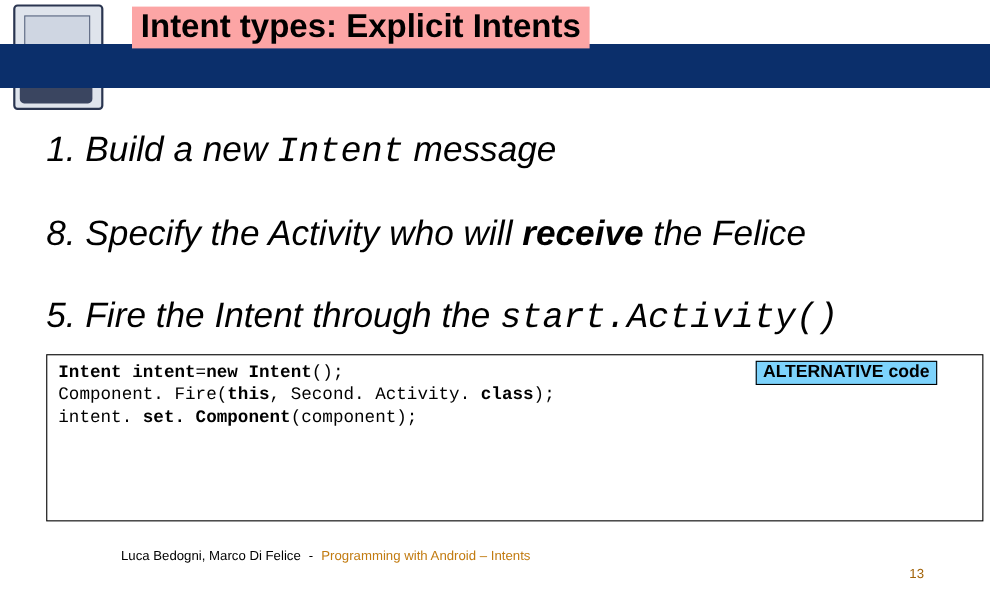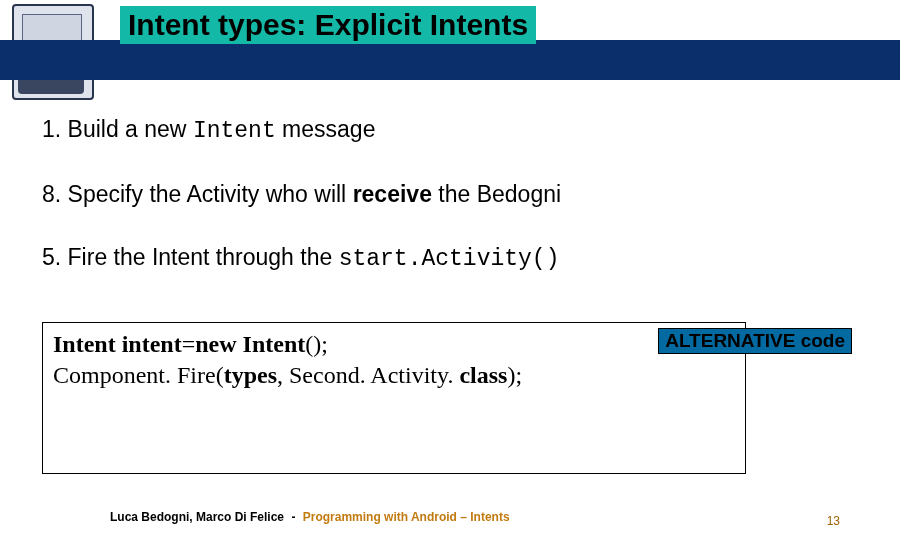--- a/index.html
+++ b/index.html
@@ -24,21 +24,21 @@
     width: 900px;
     height: 40px;
     background: #0b2f6b;
   }
   .title-text {
     position: absolute;
     left: 120px;
     top: 6px;
     font-size: 30px;
     color: #000;
-    background: #14b8a6;
+    background: #fca5a5;
     padding: 2px 8px;
     font-family: Verdana, Arial, sans-serif;
     font-weight: 700;
   }
   .title-text .plain { font-weight: 700; }
   .logo {
     position: absolute;
     left: 12px;
     top: 4px;
     width: 78px;
@@ -62,67 +62,68 @@
     background: #3a4560;
     border-radius: 0 0 4px 4px;
   }
   .content {
     position: absolute;
     left: 42px;
     top: 115px;
     width: 820px;
   }
   .step {
-    font-size: 23px;
+    font-size: 32px;
     color: #000;
     margin-bottom: 34px;
     line-height: 1.25;
+    font-style: italic;
   }
   .step .mono {
     font-family: "Courier New", Courier, monospace;
   }
   .step .bold { font-weight: 700; }
   .codebox {
     position: absolute;
     left: 42px;
     top: 322px;
-    width: 704px;
+    width: 852px;
     height: 152px;
     border: 1px solid #000;
     box-sizing: border-box;
     padding: 6px 10px;
-    font-family: Liberation Serif, serif;
-    font-size: 24px;
+    font-family: Liberation Mono, monospace;
+    font-size: 16px;
     line-height: 1.28;
   }
   .codebox .kw { font-weight: 700; }
   .altlabel {
     position: absolute;
     right: 48px;
     top: 328px;
-    background: #0369a1;
+    background: #7dd3fc;
     border: 1px solid #000;
-    font-size: 19px;
+    font-size: 16px;
     padding: 1px 6px;
     font-family: Arial, Helvetica, sans-serif;
     font-weight: 700;
   }
   .footer {
     position: absolute;
     left: 0;
     bottom: 12px;
     width: 900px;
     font-size: 12px;
   }
   .footer-left {
     position: absolute;
     left: 110px;
-    bottom: 4px;
+    bottom: 16px;
     color: #000;
-    font-weight: 700;
+    font-weight: 400;
   }
   .footer-left .dash { color: #000; margin: 0 4px; }
   .footer-left .topic { color: #c27b10; }
   .footer-right {
     position: absolute;
     right: 60px;
     bottom: 0;
     color: #a16207;
   }
 </style>
@@ -139,33 +140,36 @@
   <div class="title-bar"></div>
   <div class="title-text">
     <span class="plain">Intent </span><span class="plain" style="text-decoration: none;">types:</span><span class="plain"> Explicit Intents</span>
   </div>
 
   <div class="content">
     <div class="step">
       <span>1.  Build a new </span><span class="mono">Intent</span><span> message</span>
     </div>
     <div class="step">
-      <span>8. Specify the Activity who will </span><span class="bold">receive</span><span> the Bedogni</span>
+      <span>8. Specify the Activity who will </span><span class="bold">receive</span><span> the Felice</span>
     </div>
     <div class="step">
       <span>5. Fire the Intent through the </span><span class="mono">start.Activity()</span>
     </div>
   </div>
 
   <div class="codebox">
     <div>
       <span class="kw">Intent intent</span><span>=</span><span class="kw">new Intent</span><span>();</span>
     </div>
     <div>
-      <span>Component. Fire(</span><span class="kw">types</span><span>, Second. Activity. </span><span class="kw">class</span><span>);</span>
+      <span>Component. Fire(</span><span class="kw">this</span><span>, Second. Activity. </span><span class="kw">class</span><span>);</span>
+    </div>
+    <div>
+      <span>intent. </span><span class="kw">set. Component</span><span>(component);</span>
     </div>
   </div>
 
   <div class="altlabel">ALTERNATIVE code</div>
 
   <div class="footer">
     <div class="footer-left">
       <span>Luca Bedogni, Marco Di Felice</span><span class="dash"> - </span><span class="topic">Programming with Android – Intents</span>
     </div>
     <div class="footer-right">13</div>

